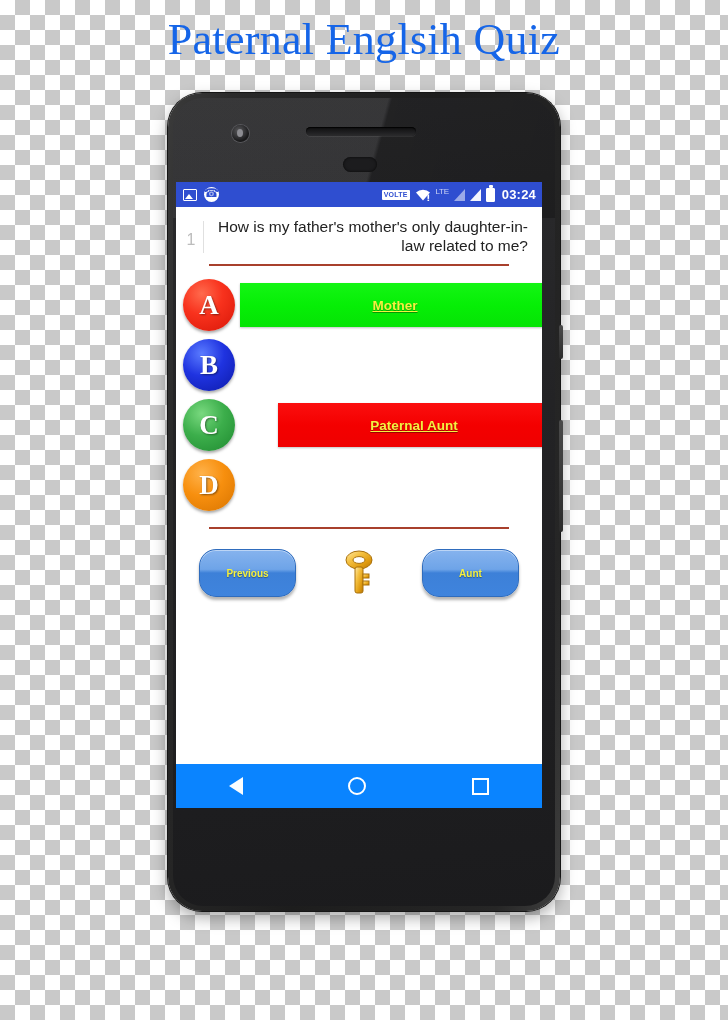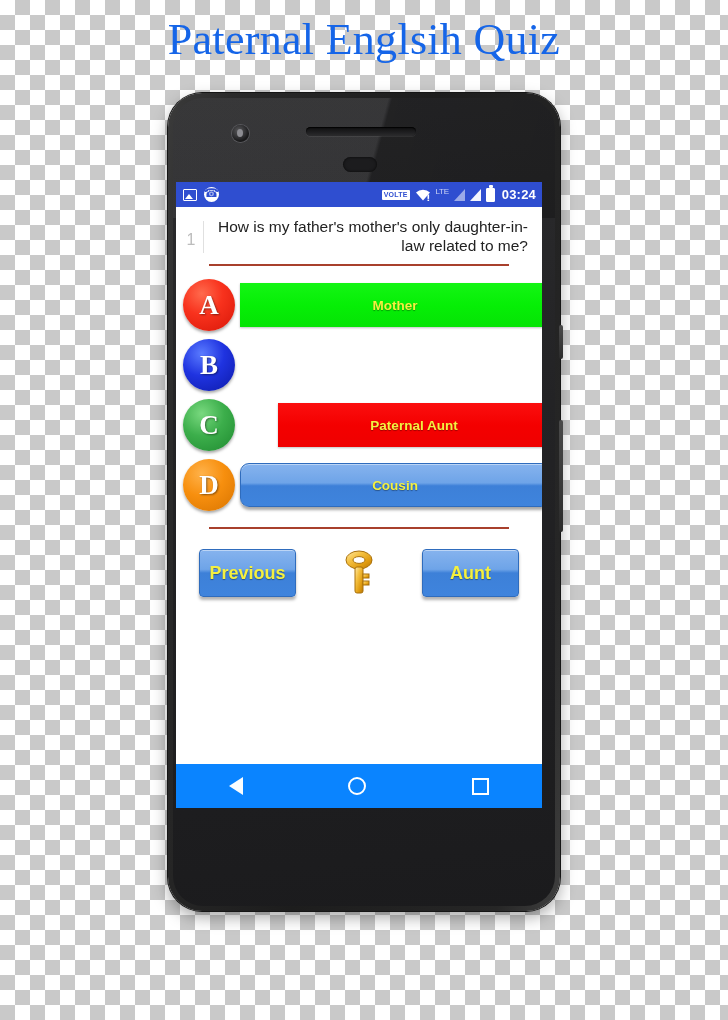--- a/index.html
+++ b/index.html
@@ -200,20 +200,21 @@
   .circle.c { background:radial-gradient(circle at 36% 28%, #79d97f 0%, #3cae4b 45%, #1f8a30 100%); }
   .circle.d { background:radial-gradient(circle at 36% 28%, #ffb24a 0%, #f78f0e 45%, #d87400 100%); }
 
   .answer {
     flex:1; margin-left:5px; margin-right:-8px;
     height:44px;
     display:flex; align-items:center; justify-content:center;
     font-size:13.5px; font-weight:bold;
     color:#f4f040;
     text-shadow:0 1px 1px rgba(0,0,0,0.35);
+    text-decoration:underline;
   }
   .answer.blue {
     border-radius:9px;
     background:linear-gradient(180deg,#86b3ee 0%,#6ea4e8 45%,#3d80d8 52%,#3f84dd 100%);
     box-shadow:0 3px 3px rgba(0,0,0,0.35), inset 0 1px 0 rgba(255,255,255,0.45);
     border:1px solid #2f6cbd;
   }
   .answer.green {
     background:linear-gradient(180deg,#14f514 0%,#06ef06 50%,#05e305 100%);
     border-radius:0;
@@ -231,26 +232,26 @@
     margin:12px auto 0 auto; width:300px;
   }
 
   
   .navrow {
     display:flex; align-items:center; justify-content:space-between;
     padding:16px 23px 0 23px;
   }
   .navbtn {
     width:97px; height:48px;
-    border-radius:4px;
+    border-radius:17px;
     background:linear-gradient(180deg,#86b3ee 0%,#6ea4e8 42%,#3d80d8 50%,#3f84dd 100%);
     box-shadow:0 3px 3px rgba(0,0,0,0.3), inset 0 1px 0 rgba(255,255,255,0.45);
     border:1px solid #2f6cbd;
     display:flex; align-items:center; justify-content:center;
-    font-size:18px; font-weight:bold; color:#f4f040;
+    font-size:10px; font-weight:bold; color:#f4f040;
     text-shadow:0 1px 1px rgba(0,0,0,0.35);
   }
   .keywrap { width:56px; height:56px; position:relative; }
 
   
   .navbar {
     position:absolute; left:0; bottom:0;
     width:366px; height:44px;
     background:#0a84ff;
     display:flex; align-items:center; justify-content:space-around;
@@ -327,21 +328,20 @@
             <div class="circle b">B</div>
           </div>
 
           <div class="opt-row">
             <div class="circle c">C</div>
             <div class="answer red">Paternal Aunt</div>
           </div>
 
           <div class="opt-row">
             <div class="circle d">D</div>
-            <div class="answer blue">Cousin</div>
           </div>
 
         </div>
 
         <div class="rule2"></div>
 
         <div class="navrow">
           <div class="navbtn">Previous</div>
           <div class="keywrap">
             <svg width="56" height="56" viewBox="0 0 56 56">

